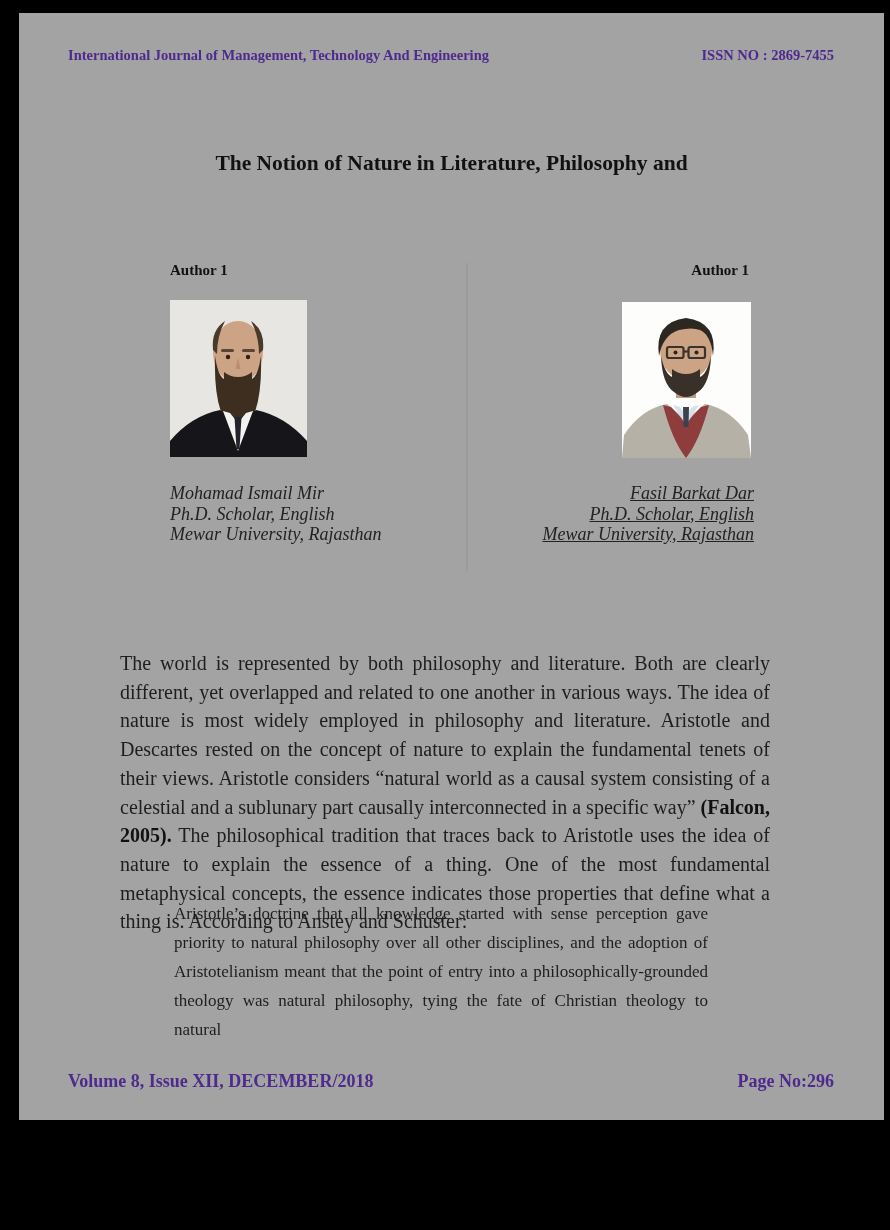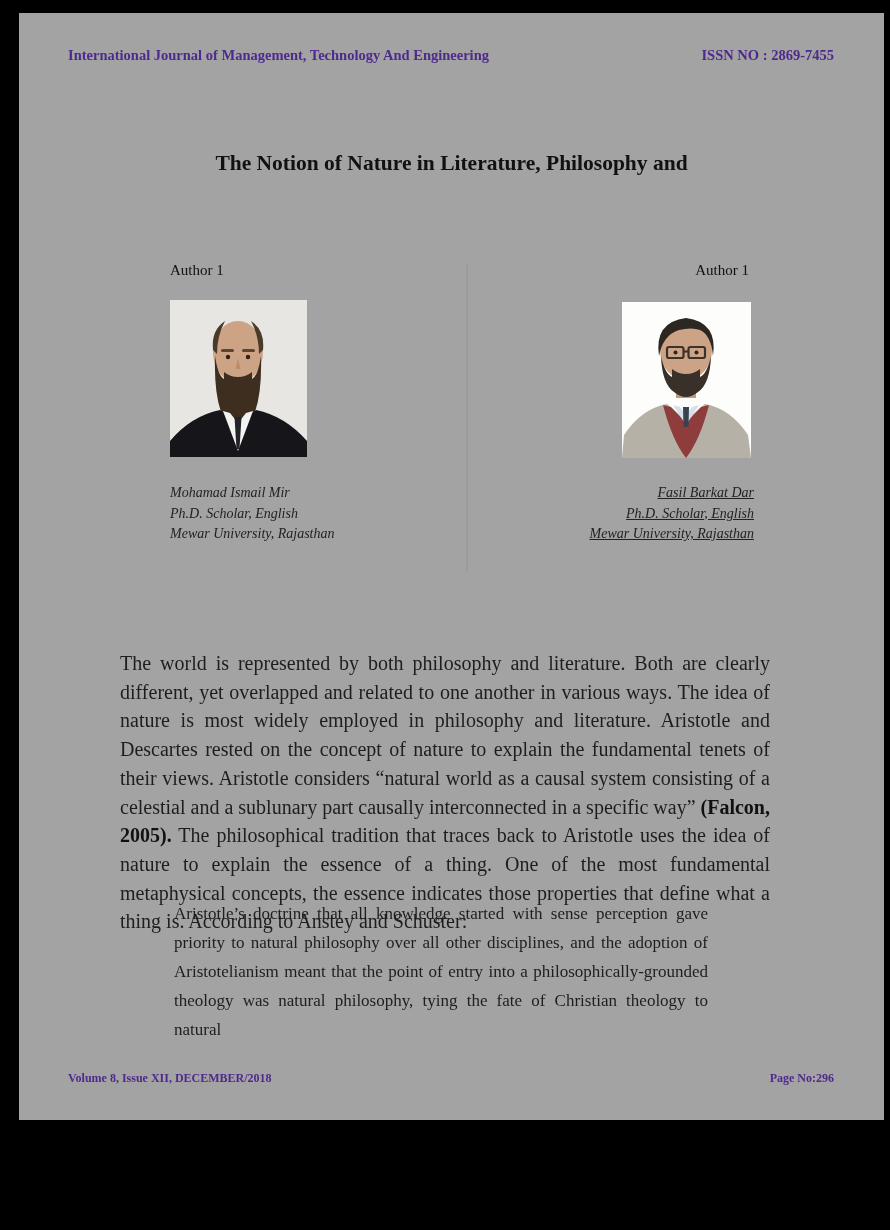--- a/index.html
+++ b/index.html
@@ -11,35 +11,35 @@
     position:absolute;left:19px;top:13px;width:865px;height:1107px;
     background:#a3a3a3;color:#1c1c1c;
   }
   
   .hf{
     position:absolute;left:49px;right:50px;display:flex;
     justify-content:space-between;align-items:baseline;
     color:#4e2a8e;font-weight:bold;font-size:14.5px;
   }
   .page-header{top:34px;}
-  .page-footer{top:1058px;font-size:12px;}
+  .page-footer{top:1058px;font-size:18px;}
   
   .paper-title{
     position:absolute;top:97px;left:0;right:0;text-align:center;
     font-size:21.5px;font-weight:bold;line-height:37px;color:#111;margin-top:35px;
   }
   
-  .author-label{position:absolute;top:249px;font-size:15px;font-weight:normal;color:#111;}
+  .author-label{position:absolute;top:249px;font-size:15px;font-weight:bold;color:#111;}
   .author1-label{left:151px;}
   .author2-label{right:135px;text-align:right;}
   .divider{position:absolute;left:447px;top:250px;width:2px;height:308px;background:#9b9b9b;}
   .photo{position:absolute;display:block;}
   .photo1{left:151px;top:287px;width:137px;height:157px;}
   .photo2{right:133px;top:289px;width:129px;height:156px;}
-  .author-meta{position:absolute;top:470px;font-style:italic;font-size:14px;line-height:20.5px;color:#222;}
+  .author-meta{position:absolute;top:470px;font-style:italic;font-size:18px;line-height:20.5px;color:#222;}
   .author1-meta{left:151px;text-align:left;}
   .author2-meta{right:130px;text-align:right;text-decoration:underline;}
   
   .body-par{
     position:absolute;left:101px;top:616px;width:650px;
     font-size:20px;line-height:28.7px;text-align:justify;color:#1e1e1e;
   }
   .body-par b{color:#111;}
   .block-quote{
     position:absolute;left:155px;top:869px;width:534px;

